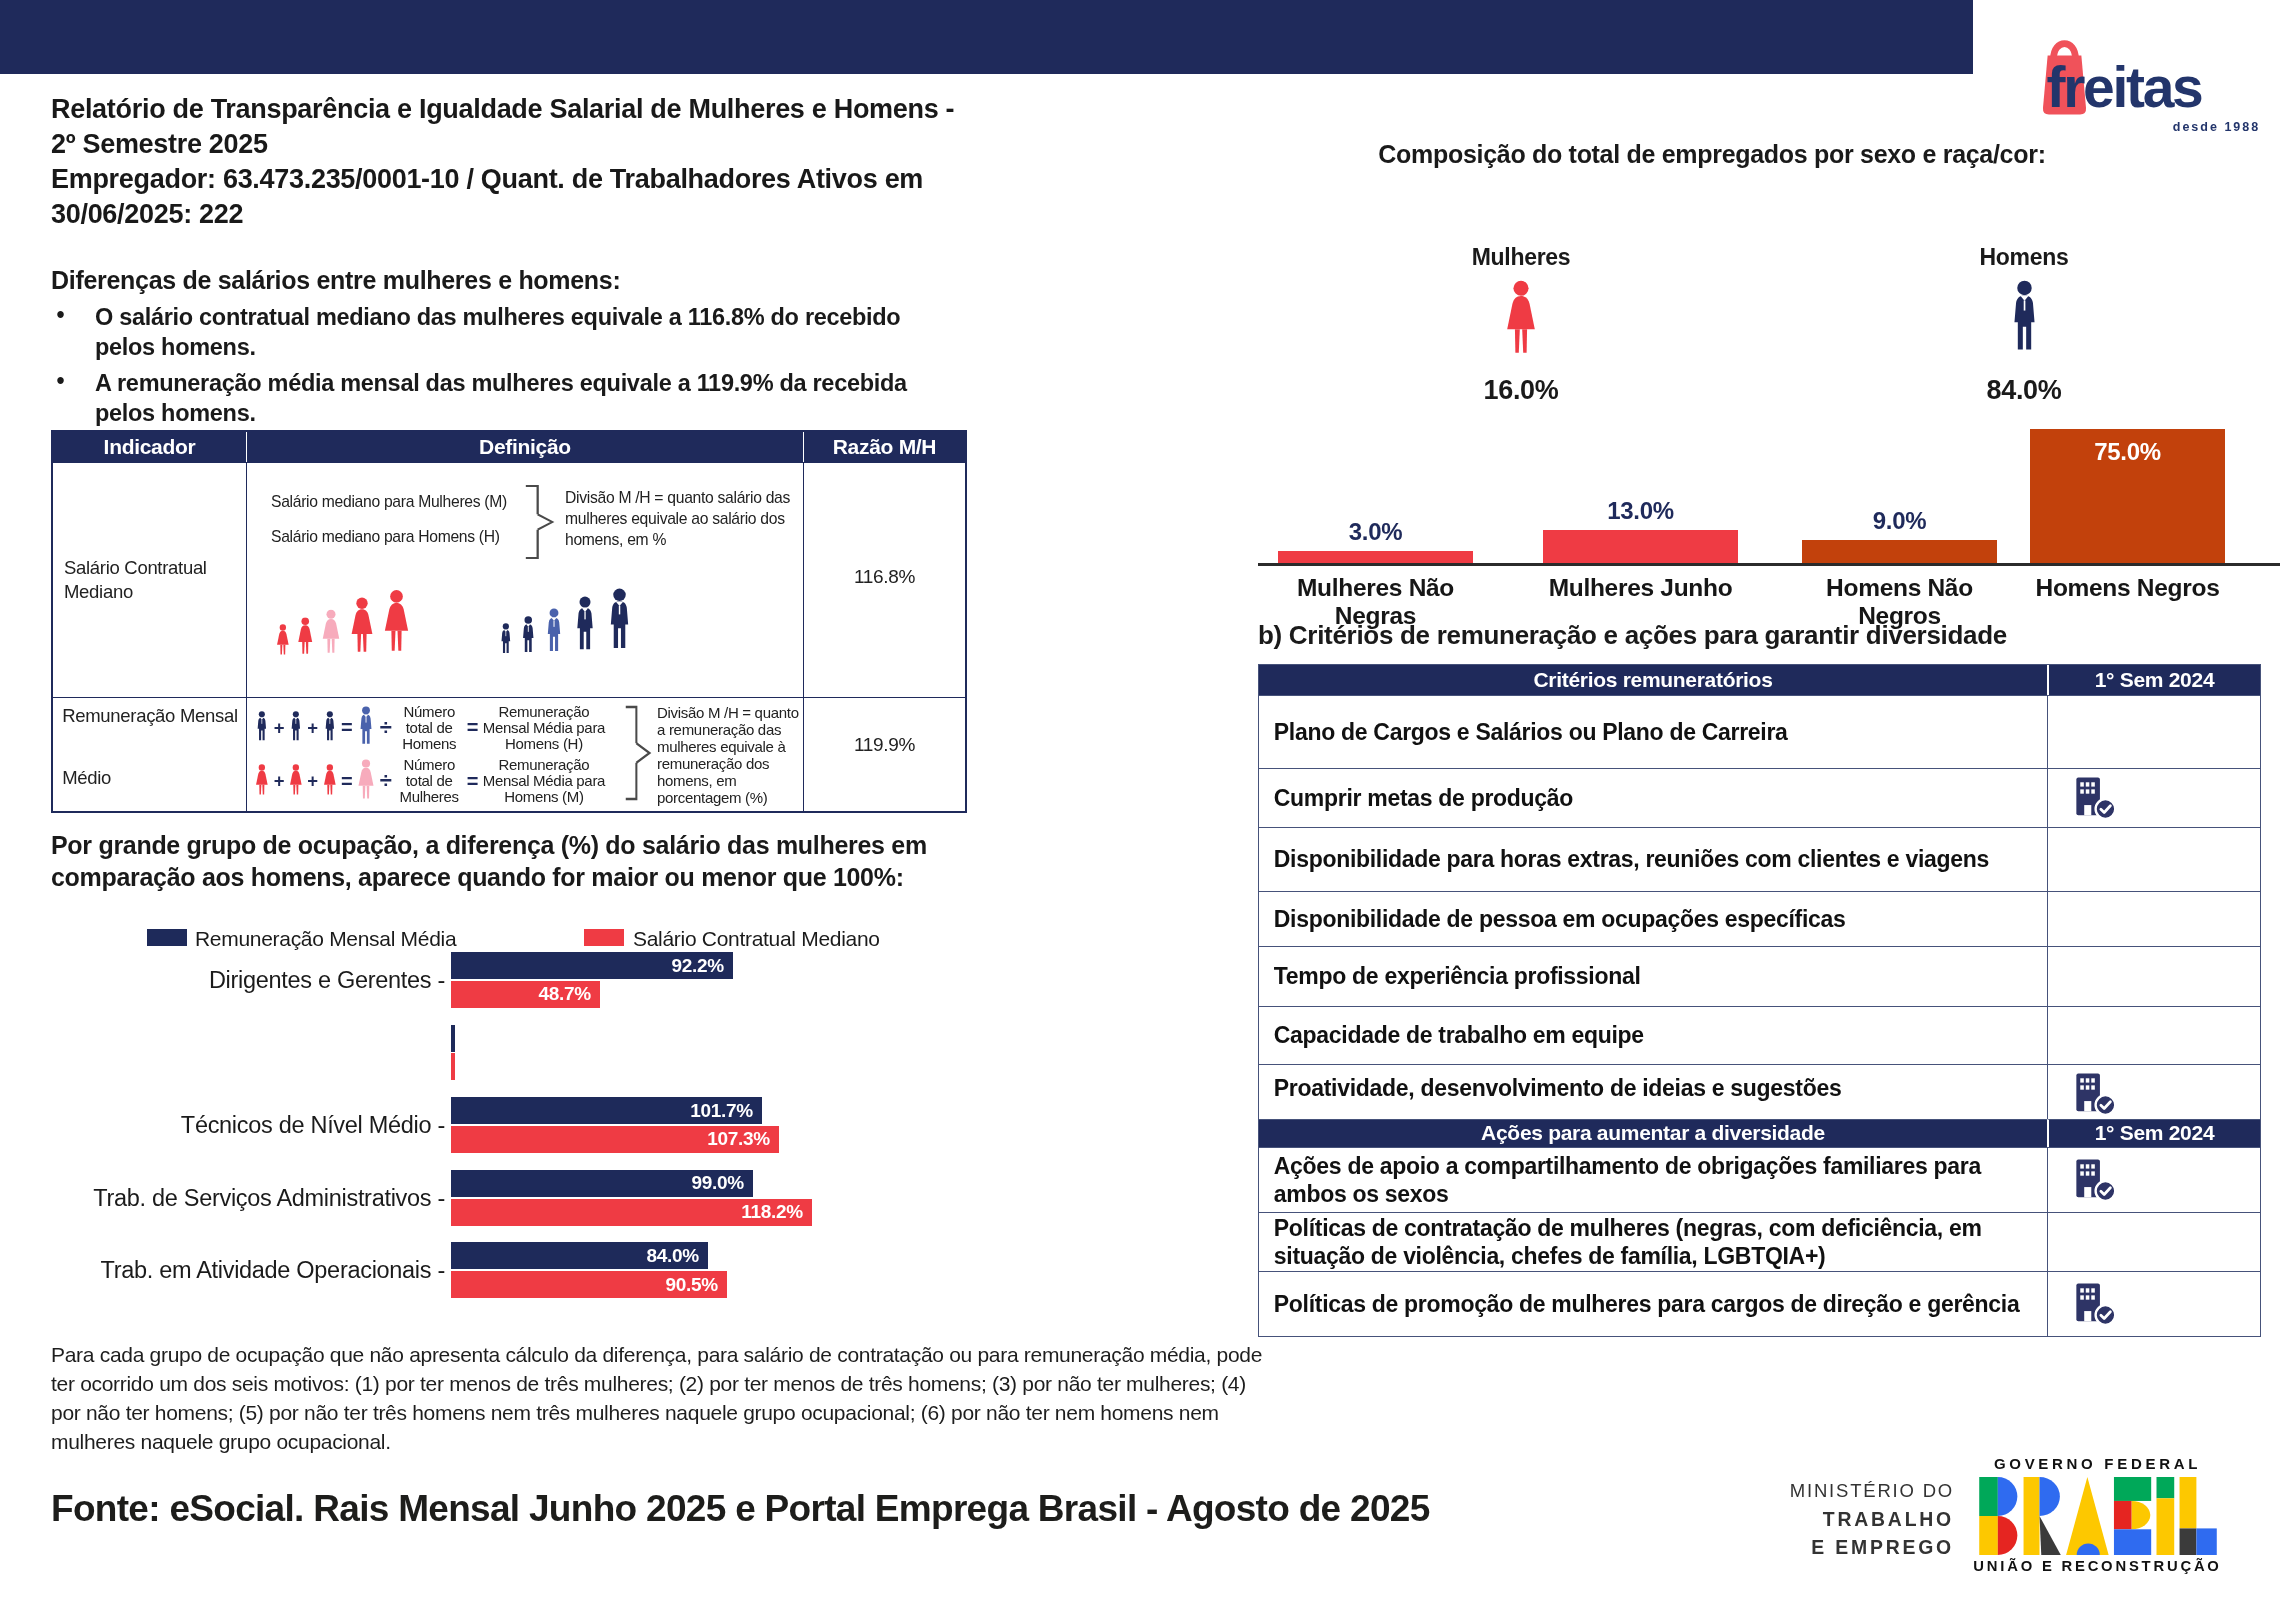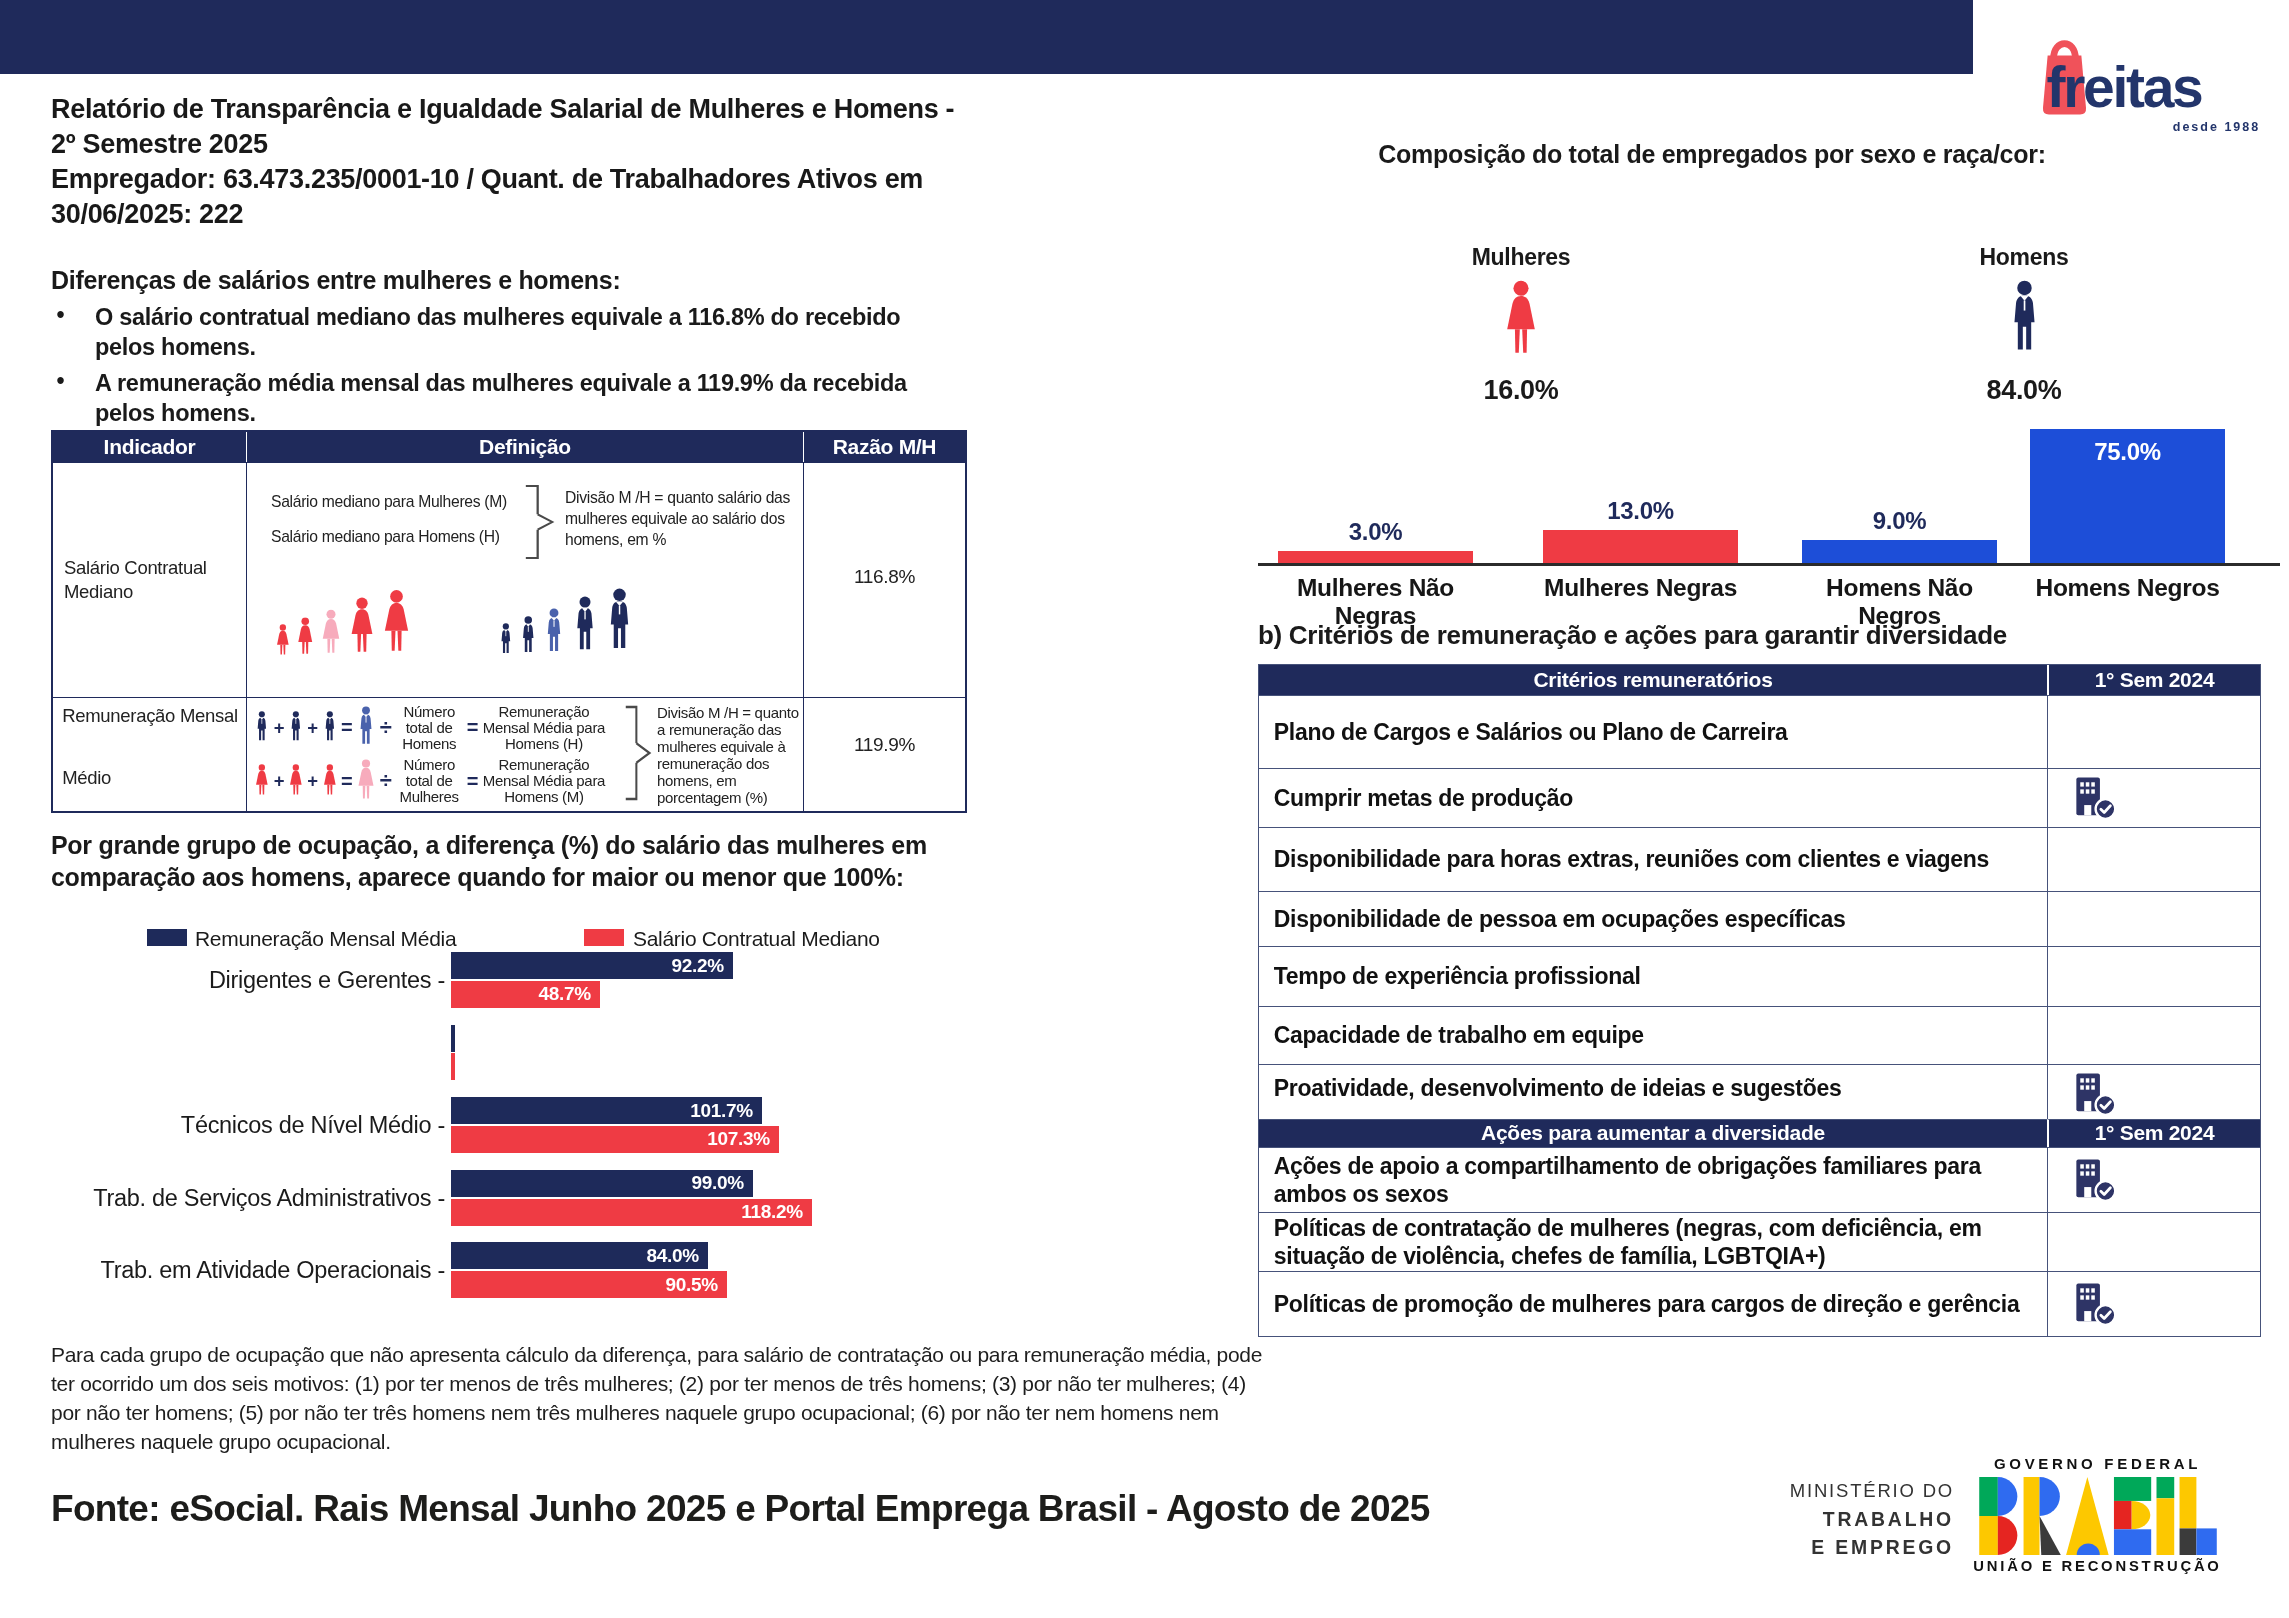--- a/index.html
+++ b/index.html
@@ -68,21 +68,21 @@
   .comp-title{ position:absolute; left:1343px; top:140px; width:738px; text-align:center;
     font-size:25px; font-weight:bold; }
   .sexblock{ position:absolute; top:244px; width:162px; text-align:center; }
   .sexblock .sl{ font-size:23px; font-weight:bold; }
   .sexblock .sicon{ margin-top:9.2px; }
   .sexblock .sv{ font-size:27px; font-weight:bold; margin-top:11px; }
   .compbar-cell{ position:absolute; top:266px; width:195px; height:297px;
     display:flex; flex-direction:column; justify-content:flex-end; align-items:center; }
   .cval{ font-size:24px; font-weight:bold; color:#1F2A5B; margin-bottom:5.5px; }
   .cbar{ width:100%; position:relative; }
-  .cbar.red{ background:#EF3B44; } .cbar.navy{ background:#1d4ed8; }
+  .cbar.red{ background:#EF3B44; } .cbar.navy{ background:#c2410c; }
   .cbar .cval-in{ position:absolute; top:9.2px; left:0; right:0; text-align:center;
     color:#fff; font-size:24px; font-weight:bold; }
   .baseline{ position:absolute; left:1258px; top:563px; width:1022px; height:2.8px; background:#2b2b2b; }
   .catlabel{ position:absolute; top:574px; width:195px; text-align:center; font-size:24.5px; font-weight:bold; color:#161616; }
   .b-heading{ position:absolute; left:1258px; top:620px; font-size:26px; font-weight:bold; }
   
   .t2{ position:absolute; left:1258px; top:664px; width:1003px; border:1.8px solid #46527A;
     display:grid; grid-template-columns:788px 213px;
     grid-template-rows:29.5px 73px 59px 64px 55px 60px 58px 55px 28px 65px 59px 65px; }
   .t2 .hd{ background:#1F2A5B; color:#fff; font-size:21px; font-weight:bold;
@@ -380,21 +380,21 @@
     <span class="cval">9.0%</span>
     <div class="cbar navy" style="height: 23px;"></div>
   </div>
   <div class="compbar-cell" style="left:2030px;">
     <div class="cbar navy" style="height: 134px;">
       <span class="cval-in">75.0%</span>
     </div>
   </div>
   <div class="baseline"></div>
   <div class="catlabel" style="left:1278px;">Mulheres Não Negras</div>
-  <div class="catlabel" style="left:1543px;">Mulheres Negras</div>
+  <div class="catlabel" style="left:1543px;">Mulheres Junho</div>
   <div class="catlabel" style="left:1802px;">Homens Não Negros</div>
   <div class="catlabel" style="left:2030px;">Homens Negros</div>
 
   <div class="b-heading">b) Critérios de remuneração e ações para garantir diversidade</div>
 
   <div class="t2">
     <div class="hd">Critérios remuneratórios</div>
     <div class="hd right">1° Sem 2024</div>
 
     <div class="lab">Plano de Cargos e Salários ou Plano de Carreira</div>

